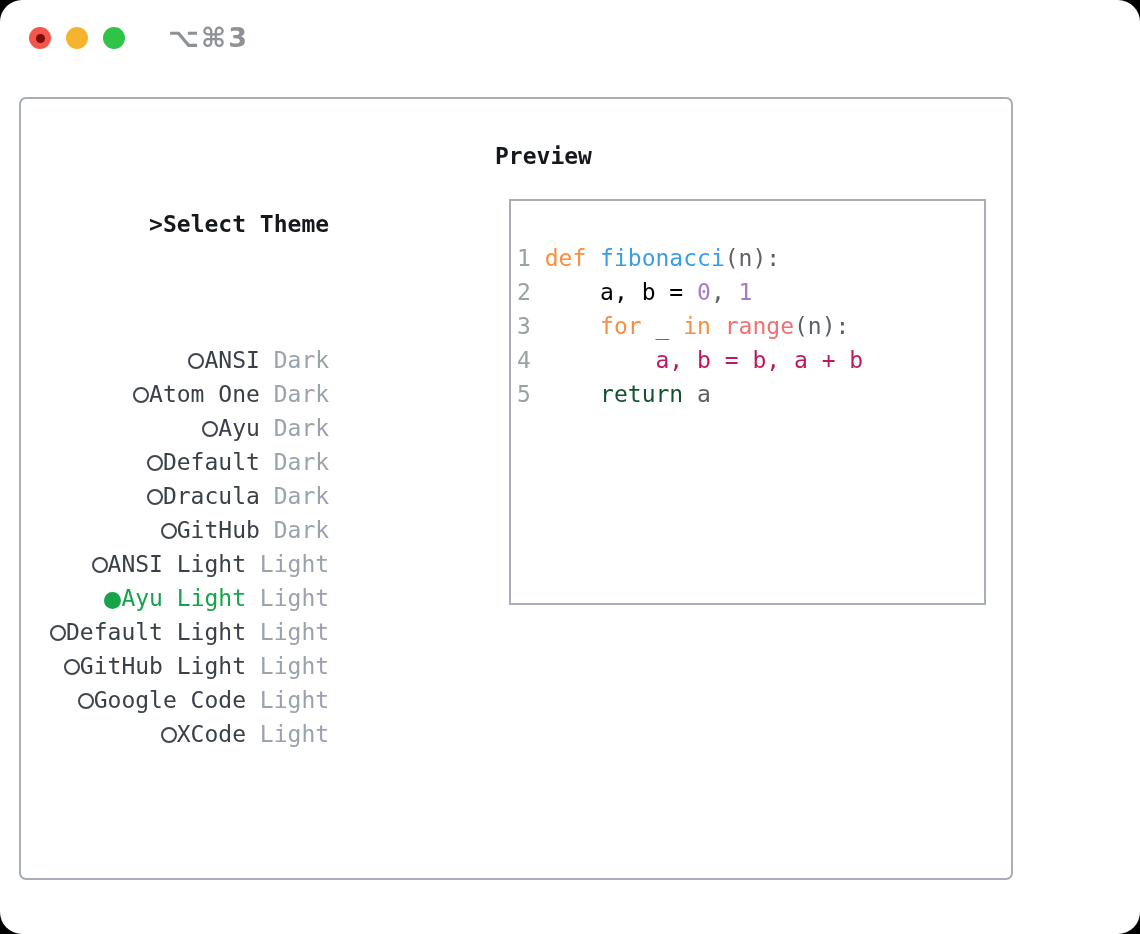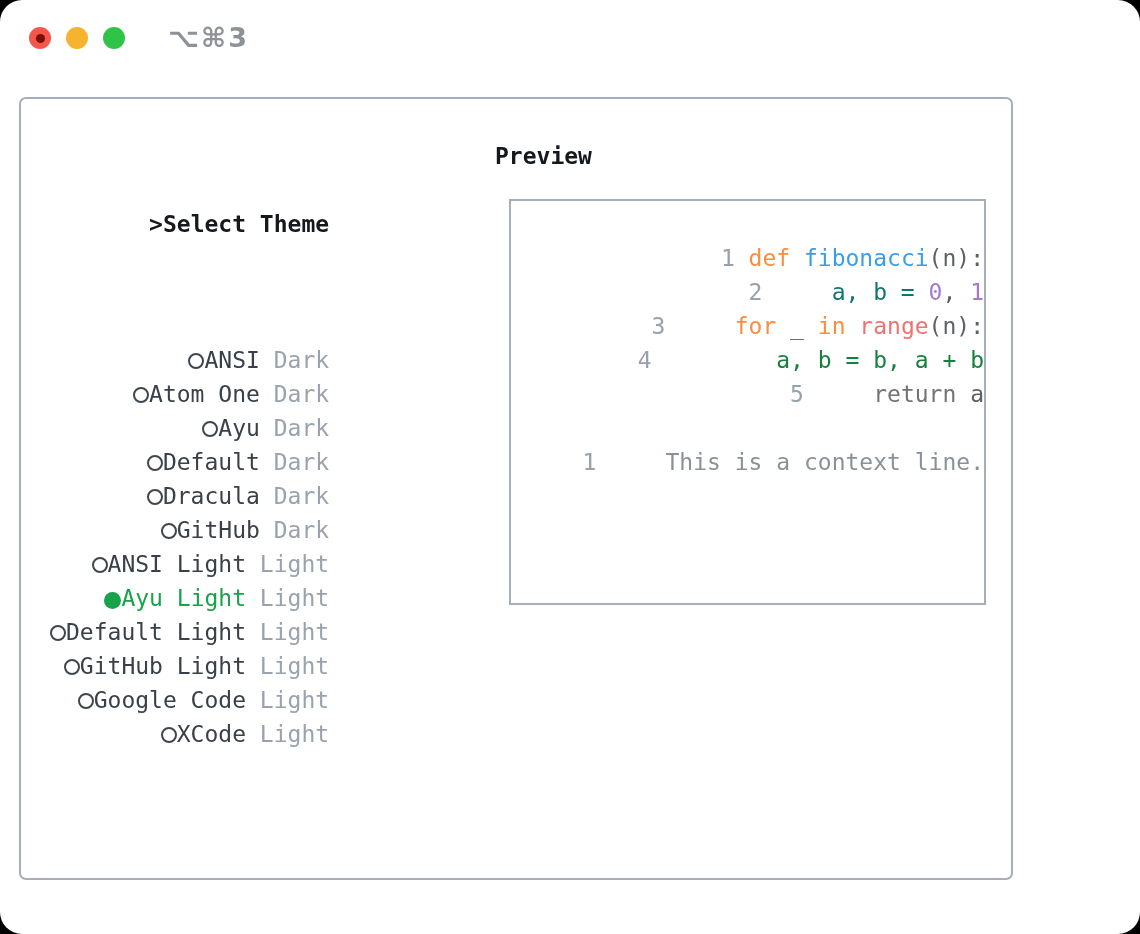--- a/index.html
+++ b/index.html
@@ -92,23 +92,22 @@
     line-height: 34px;
     font-weight: bold;
   }
   .preview-box {
     margin-top: 26px;
     margin-left: 14px;
     width: 477px;
     height: 406px;
     border: 2px solid #a8aeb7;
     box-sizing: border-box;
-    padding: 40px 0 0 18px;
+    padding: 40px 0 0 6px;
     overflow: hidden;
-    text-align: right;
   }
   .pline {
     height: 34px;
     line-height: 34px;
     font-size: 23px;
     white-space: pre;
   }
 </style>
 </head>
 <body>
@@ -141,23 +140,22 @@
 
       
 
       
     </div>
 
     <div class="right">
       <div class="preview-title" id="preview-title" style="color: rgb(21, 24, 28);">Preview</div>
       <div class="preview-box" id="preview-box">
           <div class="pline"><span style="color: rgb(152, 160, 170);">1 </span><span style="color: rgb(250, 141, 62);">def</span><span style="color: rgb(92, 97, 102);"> </span><span style="color: rgb(57, 158, 230);">fibonacci</span><span style="color: rgb(92, 97, 102);">(n):</span></div>
-          <div class="pline"><span style="color: rgb(152, 160, 170);">2 </span><span style="color: #0f766e;">    a, b = </span><span style="color: rgb(163, 122, 204);">0</span><span style="color: rgb(92, 97, 102);">, </span><span style="color: rgb(163, 122, 204);">1</span></div>
+          <div class="pline"><span style="color: rgb(152, 160, 170);">2 </span><span style="color: #000000;">    a, b = </span><span style="color: rgb(163, 122, 204);">0</span><span style="color: rgb(92, 97, 102);">, </span><span style="color: rgb(163, 122, 204);">1</span></div>
           <div class="pline"><span style="color: rgb(152, 160, 170);">3 </span><span style="color: rgb(92, 97, 102);">    </span><span style="color: rgb(250, 141, 62);">for</span><span style="color: rgb(92, 97, 102);"> _ </span><span style="color: rgb(250, 141, 62);">in</span><span style="color: rgb(92, 97, 102);"> </span><span style="color: rgb(240, 113, 113);">range</span><span style="color: rgb(92, 97, 102);">(n):</span></div>
-          <div class="pline"><span style="color: rgb(152, 160, 170);">4 </span><span style="color: #15803d;">        a, b = b, a + b</span></div>
-          <div class="pline"><span style="color: rgb(152, 160, 170);">5 </span><span style="color: rgb(92, 97, 102);">    </span><span style="color: #737373;">return</span><span style="color: rgb(92, 97, 102);"> a</span></div>
+          <div class="pline"><span style="color: rgb(152, 160, 170);">4 </span><span style="color: #be185d;">        a, b = b, a + b</span></div>
+          <div class="pline"><span style="color: rgb(152, 160, 170);">5 </span><span style="color: rgb(92, 97, 102);">    </span><span style="color: #14532d;">return</span><span style="color: rgb(92, 97, 102);"> a</span></div>
           <div class="pline"><span style="color: rgb(152, 160, 170);"></span></div>
-          <div class="pline"><span style="color: rgb(152, 160, 170);">1 </span><span style="color: rgb(138, 145, 153);">    This is a context line.</span></div>
         </div>
     </div>
 
   </div>
 </div>
 
 </body></html>

